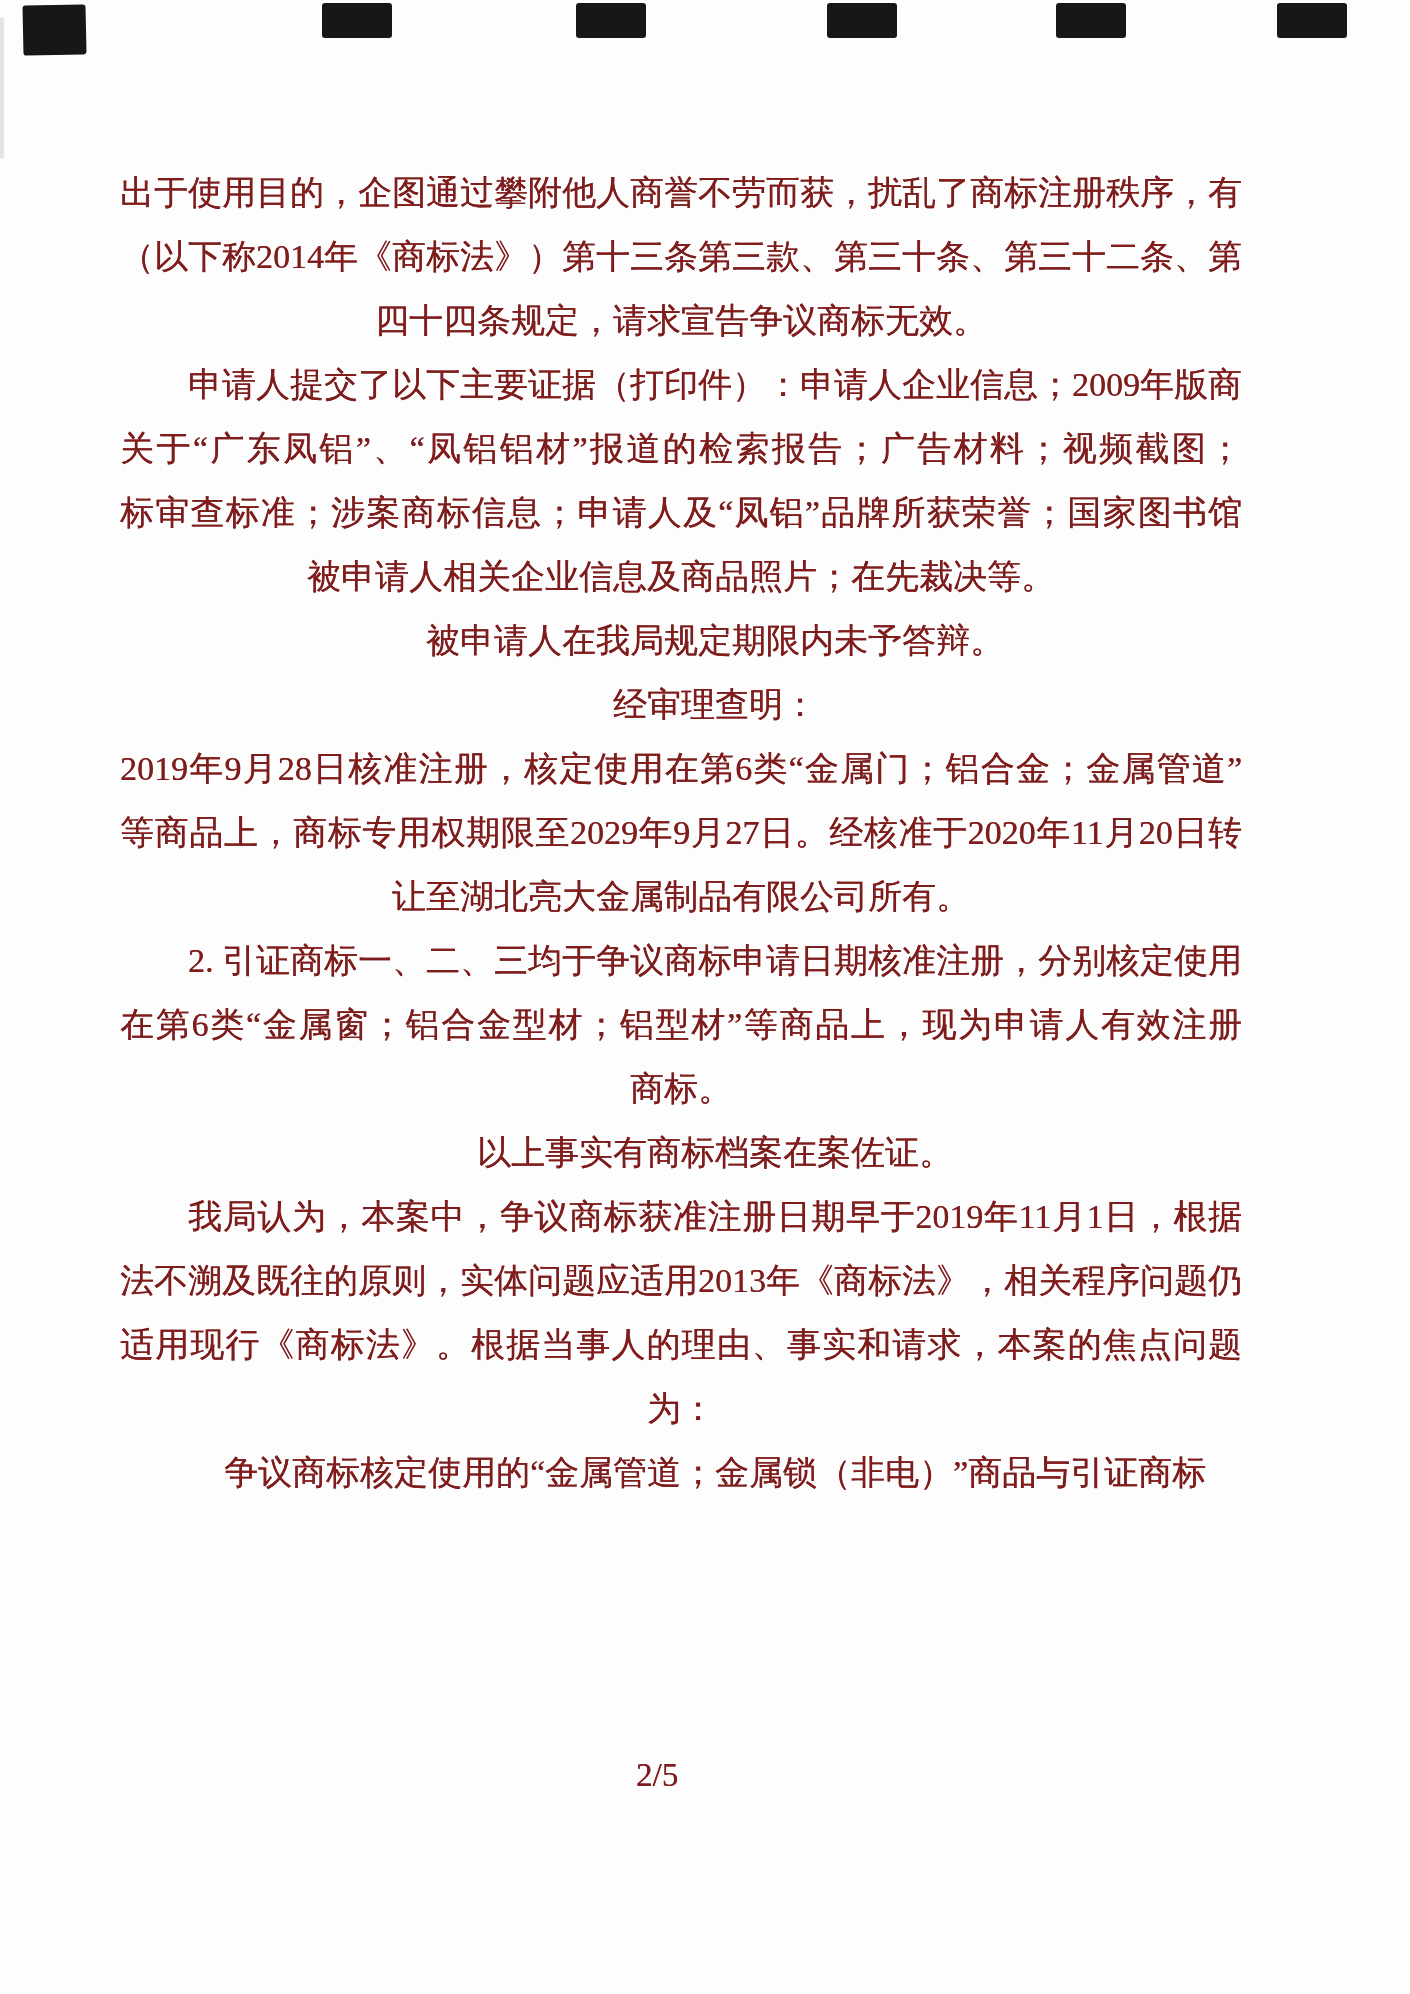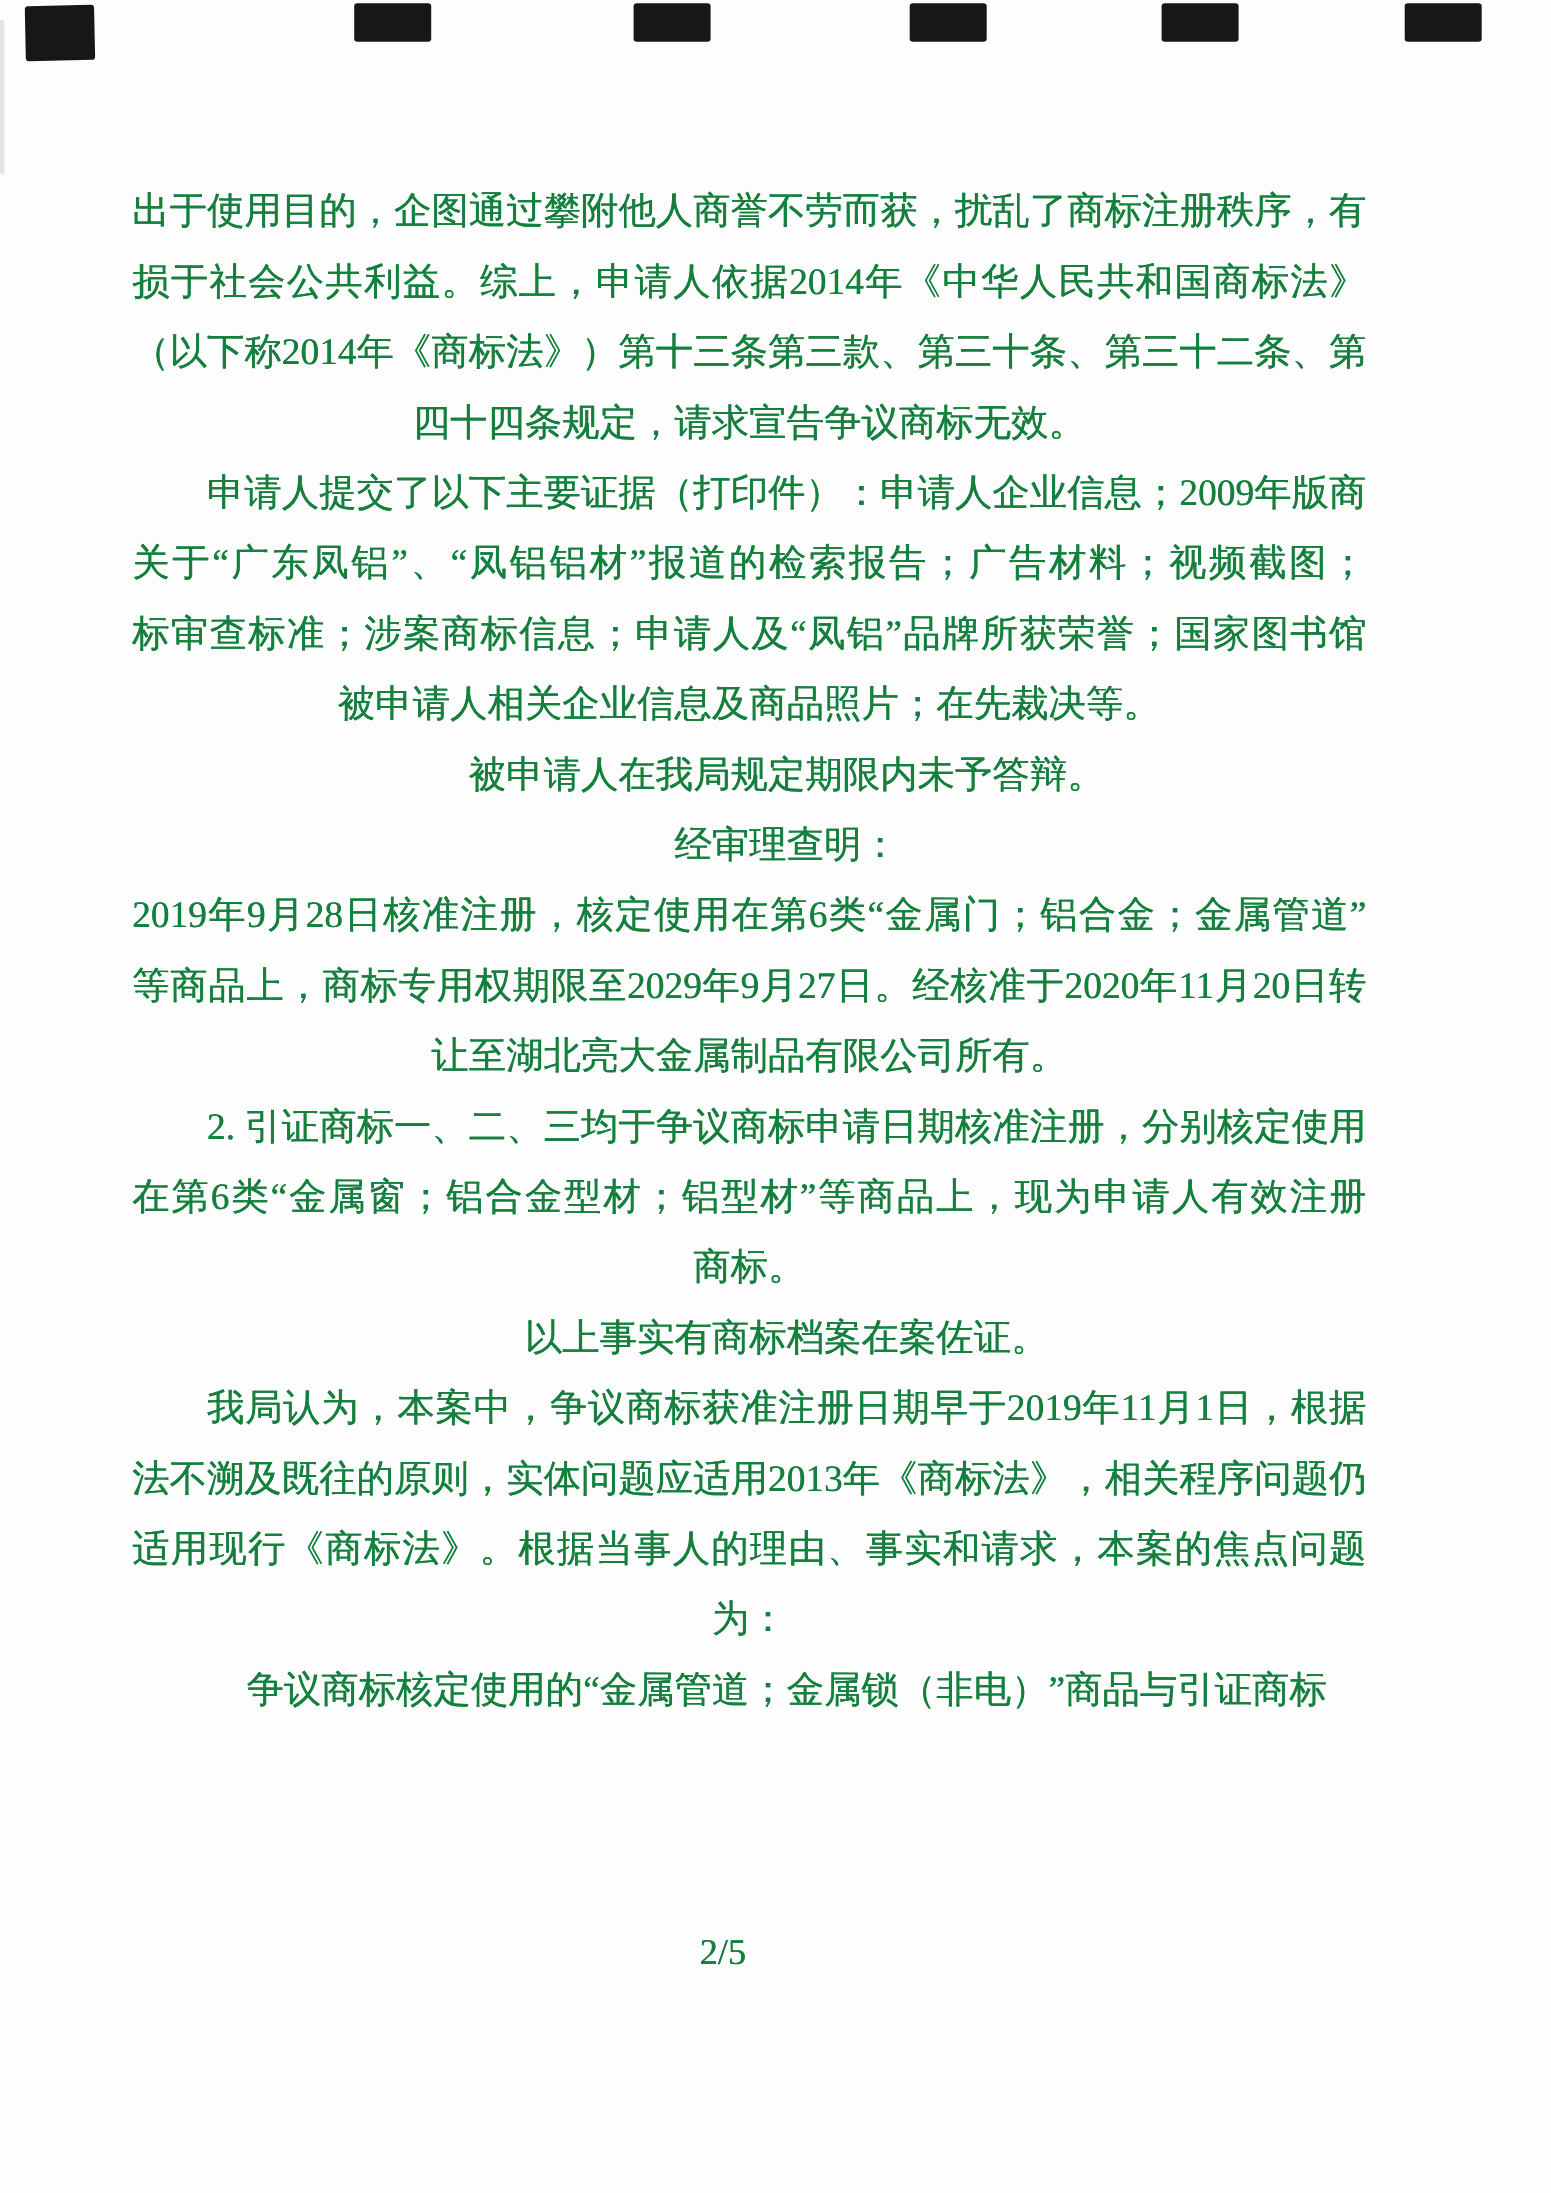--- a/index.html
+++ b/index.html
@@ -4,21 +4,21 @@
 <style>
   html, body { margin: 0; padding: 0; background: #9a9a9a; }
   .page {
     position: relative;
     width: 1410px;
     height: 1994px;
     margin: 0 auto;
     background: #fdfdfd;
     overflow: hidden;
     font-family: "Liberation Serif", "DejaVu Serif", serif;
-    color: #15803d;
+    color: #7f1d1d;
   }
   .text-block {
     position: absolute;
     left: 120px;
     top: 161px;
     width: 1122px;
     font-size: 34px;
     line-height: 64px;
     text-shadow: 0.35px 0 0 currentColor;
   }
@@ -60,21 +60,20 @@
   <div class="edge-strip"></div>
   <div class="scan-mark mark-corner"></div>
   <div class="scan-mark mark-1"></div>
   <div class="scan-mark mark-2"></div>
   <div class="scan-mark mark-3"></div>
   <div class="scan-mark mark-4"></div>
   <div class="scan-mark mark-5"></div>
 
   <div class="text-block">
     <div class="ln j">出于使用目的，企图通过攀附他人商誉不劳而获，扰乱了商标注册秩序，有</div>
-    <div class="ln j">损于社会公共利益。综上，申请人依据2014年《中华人民共和国商标法》</div>
     <div class="ln j">（以下称2014年《商标法》）第十三条第三款、第三十条、第三十二条、第</div>
     <div class="ln">四十四条规定，请求宣告争议商标无效。</div>
     <div class="ln ind j">申请人提交了以下主要证据（打印件）：申请人企业信息；2009年版商</div>
     <div class="ln j">关于“广东凤铝”、“凤铝铝材”报道的检索报告；广告材料；视频截图；</div>
     <div class="ln j">标审查标准；涉案商标信息；申请人及“凤铝”品牌所获荣誉；国家图书馆</div>
     <div class="ln">被申请人相关企业信息及商品照片；在先裁决等。</div>
     <div class="ln ind">被申请人在我局规定期限内未予答辩。</div>
     <div class="ln ind">经审理查明：</div>
     <div class="ln j">2019年9月28日核准注册，核定使用在第6类“金属门；铝合金；金属管道”</div>
     <div class="ln j">等商品上，商标专用权期限至2029年9月27日。经核准于2020年11月20日转</div>

